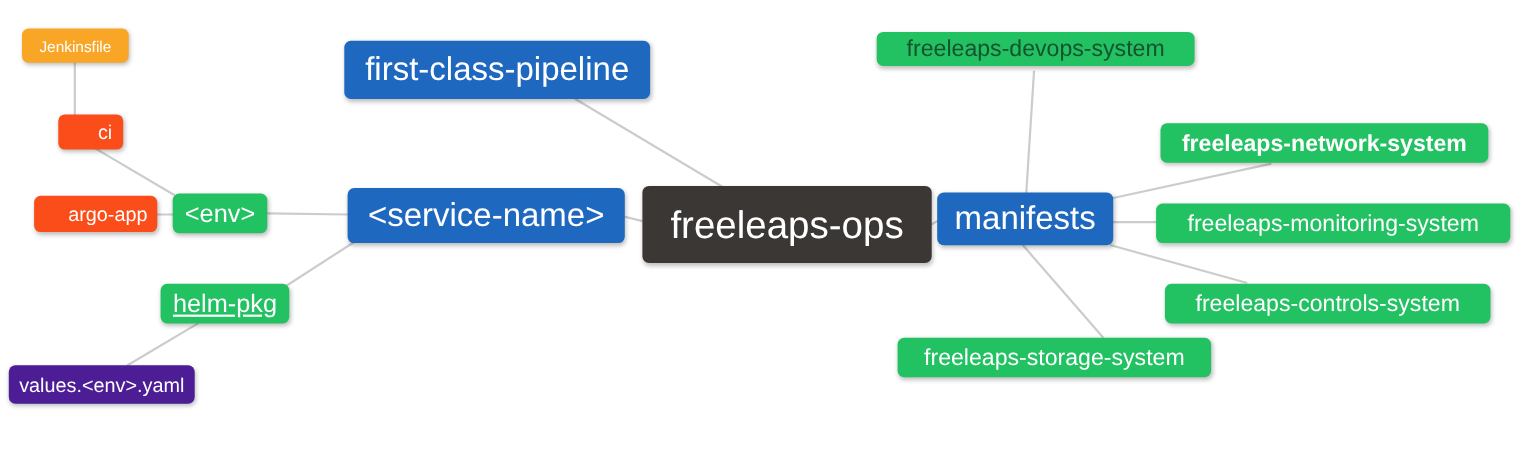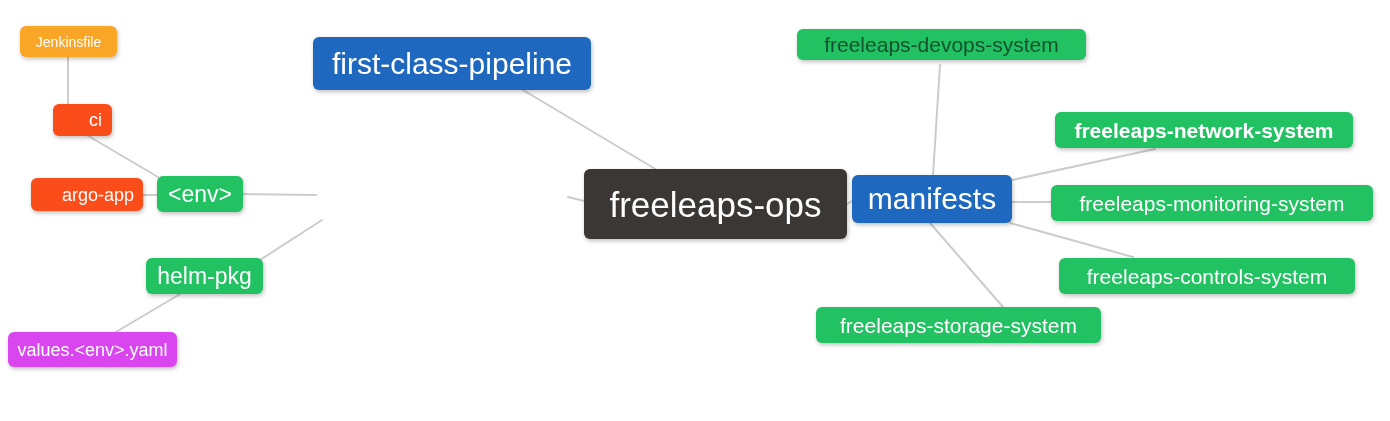--- a/index.html
+++ b/index.html
@@ -50,25 +50,26 @@
       <line x1="568" y1="197" x2="584" y2="201" stroke="#cccccc" stroke-width="2" stroke-linecap="round"></line>
       <line x1="847" y1="204" x2="852" y2="201" stroke="#cccccc" stroke-width="2" stroke-linecap="round"></line>
       <line x1="933" y1="175" x2="940" y2="65" stroke="#cccccc" stroke-width="2" stroke-linecap="round"></line>
       <line x1="1012" y1="180" x2="1155" y2="149" stroke="#cccccc" stroke-width="2" stroke-linecap="round"></line>
       <line x1="1012" y1="202" x2="1051" y2="202" stroke="#cccccc" stroke-width="2" stroke-linecap="round"></line>
       <line x1="1010" y1="223" x2="1133" y2="257" stroke="#cccccc" stroke-width="2" stroke-linecap="round"></line>
       <line x1="930" y1="223" x2="1003" y2="307" stroke="#cccccc" stroke-width="2" stroke-linecap="round"></line>
     </svg>
 <div class="node" style="left: 584px; top: 169px; width: 263px; height: 70px; font-size: 35px; background: rgb(58, 55, 53); color: rgb(255, 255, 255);">freeleaps-ops</div>
     <div class="node" style="left: 313px; top: 37px; width: 278px; height: 53px; font-size: 30px; background: rgb(31, 104, 192); color: rgb(255, 255, 255);">first-class-pipeline</div>
+    <div class="node" style="left: 316px; top: 171px; width: 252px; height: 50px; font-size: 30px; background: rgb(31, 104, 192); color: rgb(255, 255, 255);">&lt;service-name&gt;</div>
     <div class="node" style="left: 852px; top: 175px; width: 160px; height: 48px; font-size: 30px; background: rgb(31, 104, 192); color: rgb(255, 255, 255);">manifests</div>
     <div class="node" style="left: 157px; top: 176px; width: 86px; height: 36px; font-size: 23px; background: rgb(34, 193, 98); color: rgb(255, 255, 255);">&lt;env&gt;</div>
-    <div class="node" style="left: 146px; top: 258px; width: 117px; height: 36px; font-size: 23px; background: rgb(34, 193, 98); color: rgb(255, 255, 255);">helm-pkg</div>
+    <div class="node" style="left: 146px; top: 258px; width: 117px; height: 36px; font-size: 23px; background: rgb(34, 193, 98); color: rgb(255, 255, 255); text-decoration: underline;">helm-pkg</div>
     <div class="node" style="left: 53px; top: 104px; width: 33px; height: 32px; font-size: 18px; background: rgb(251, 77, 25); color: rgb(255, 255, 255); padding-left: 26px;">ci</div>
     <div class="node" style="left: 31px; top: 178px; width: 90px; height: 33px; font-size: 18px; background: rgb(251, 77, 25); color: rgb(255, 255, 255); padding-left: 22px;">argo-app</div>
-    <div class="node" style="left: 8px; top: 332px; width: 169px; height: 35px; font-size: 18px; background: #d946ef; color: rgb(255, 255, 255);">values.&lt;env&gt;.yaml</div>
+    <div class="node" style="left: 8px; top: 332px; width: 169px; height: 35px; font-size: 18px; background: #4c1d95; color: rgb(255, 255, 255);">values.&lt;env&gt;.yaml</div>
     <div class="node" style="left: 20px; top: 26px; width: 97px; height: 31px; font-size: 14px; background: rgb(249, 165, 38); color: rgb(255, 255, 255);">Jenkinsfile</div>
     <div class="node" style="left: 797px; top: 29px; width: 289px; height: 31px; font-size: 21px; background: rgb(34, 193, 98); color: #14532d;">freeleaps-devops-system</div>
     <div class="node" style="left: 1055px; top: 112px; width: 298px; height: 36px; font-size: 21px; background: rgb(34, 193, 98); color: rgb(255, 255, 255); font-weight: bold;">freeleaps-network-system</div>
     <div class="node" style="left: 1051px; top: 185px; width: 322px; height: 36px; font-size: 21px; background: rgb(34, 193, 98); color: rgb(255, 255, 255);">freeleaps-monitoring-system</div>
     <div class="node" style="left: 1059px; top: 258px; width: 296px; height: 36px; font-size: 21px; background: rgb(34, 193, 98); color: rgb(255, 255, 255);">freeleaps-controls-system</div>
     <div class="node" style="left: 816px; top: 307px; width: 285px; height: 36px; font-size: 21px; background: rgb(34, 193, 98); color: rgb(255, 255, 255);">freeleaps-storage-system</div>
   </div>
 
 </body></html>

